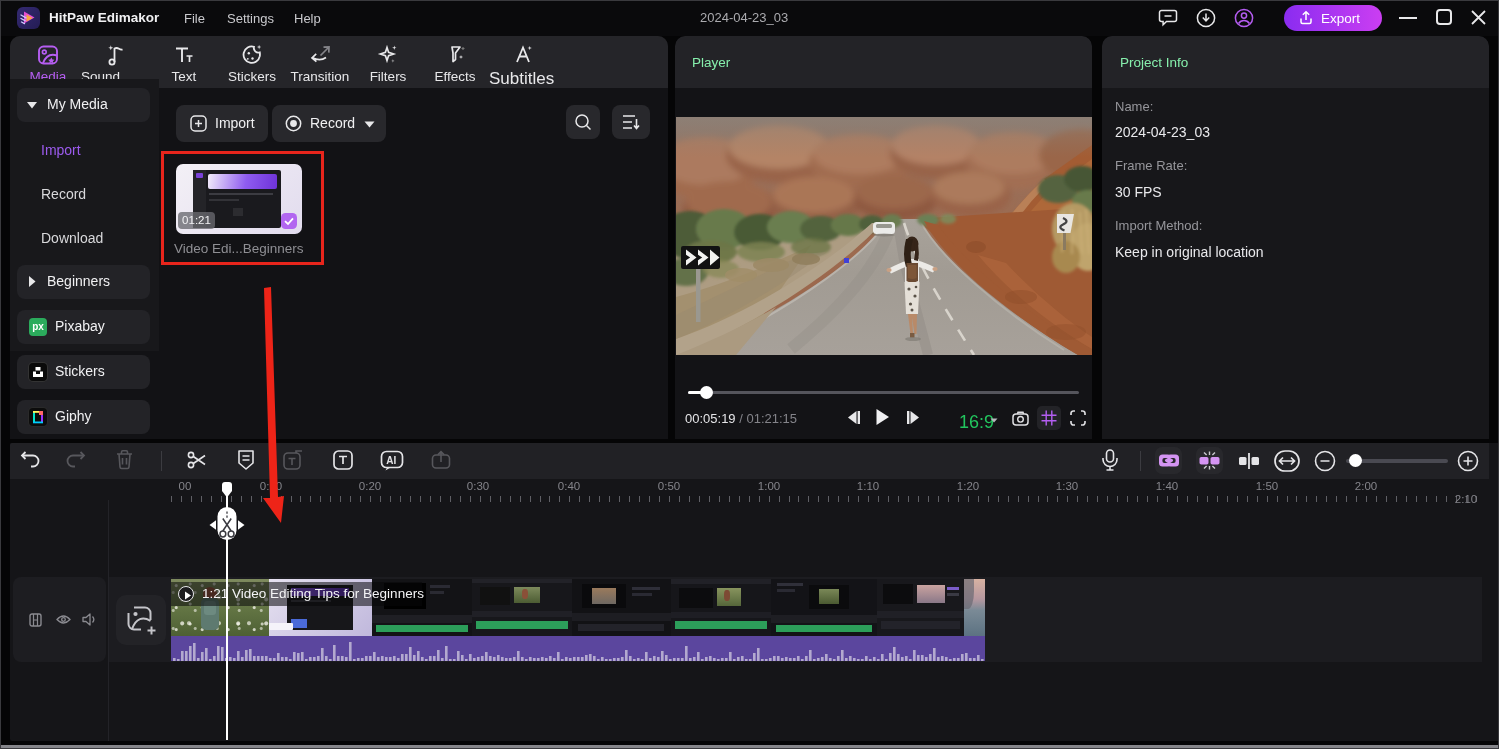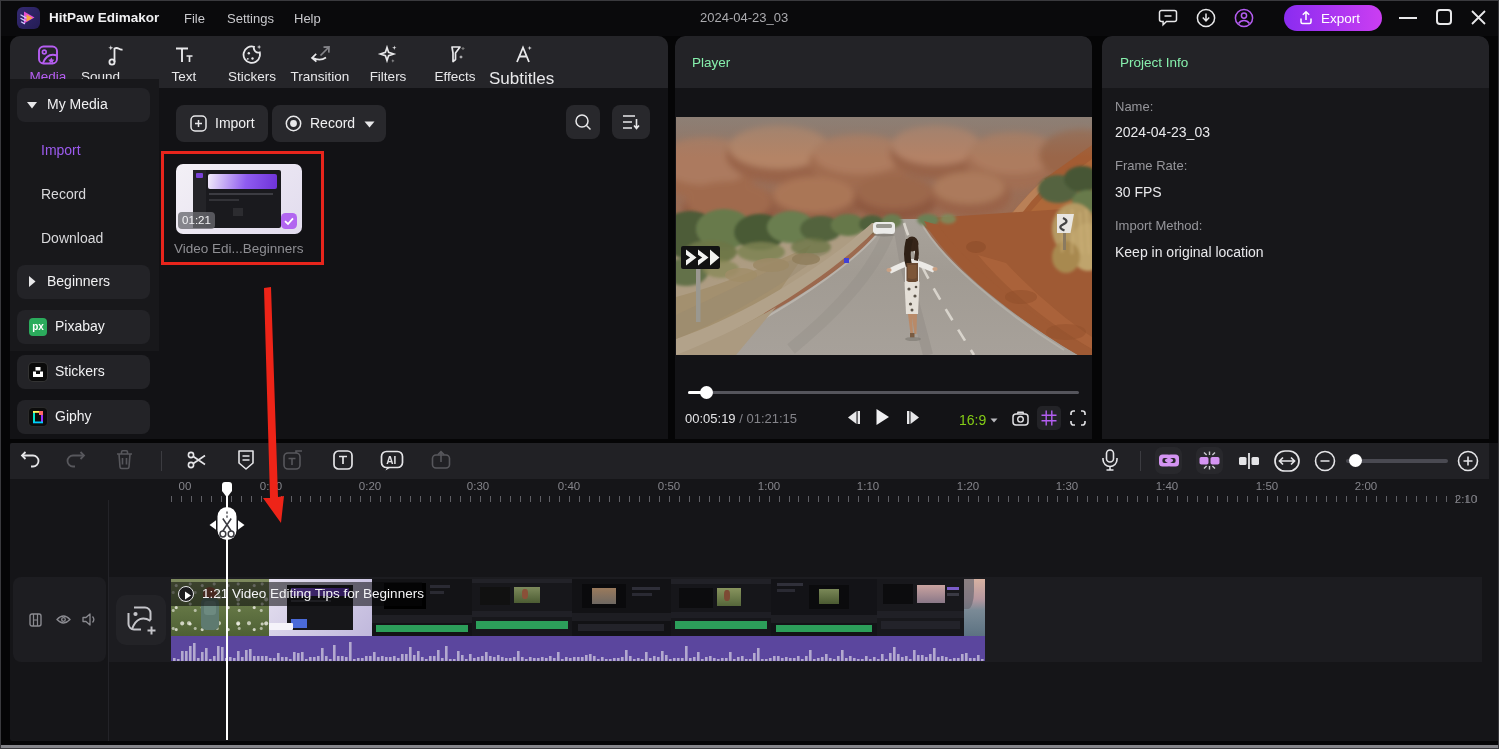--- a/index.html
+++ b/index.html
@@ -389,21 +389,21 @@
       <rect x="10.6" y="1" width="2.4" height="13" fill="#e8e8ea"></rect>
         <path d="M9.5 1 L1 7.5 L9.5 14 Z" fill="#e8e8ea"></path>
     </svg>
     <svg class="abs" style="left:200px;top:4px;" width="15" height="18" viewBox="0 0 15 18">
       <path d="M1.5 1 L14 9 L1.5 17 Z" fill="#f0f0f2"></path>
     </svg>
     <svg class="abs" style="left:231px;top:6px;" width="14" height="15" viewBox="0 0 14 15">
       <rect x="1" y="1" width="2.4" height="13" fill="#e8e8ea"></rect>
         <path d="M4.5 1 L13 7.5 L4.5 14 Z" fill="#e8e8ea"></path>
     </svg>
-    <div class="abs" style="left:284px;top:8px;font-size:14px;color:#84cc16;">16:9</div>
+    <div class="abs" style="left:284px;top:8px;font-size:18px;color:#22c55e;">16:9</div>
     <svg class="abs" style="left:315px;top:14px;" width="8" height="5" viewBox="0 0 8 5">
         <path d="M0.5 0.5 h7 l-3.5 4 z" fill="#b8b8bc"></path>
       </svg>
     <svg class="abs" style="left:337px;top:7px;" width="17" height="15" viewBox="0 0 17 15">
       <rect x="1" y="3" width="15" height="11" rx="3" fill="none" stroke="#e0e0e3" stroke-width="1.5"></rect>
       <path d="M5.5 3 L6 1.2 h5 L11.5 3" fill="none" stroke="#e0e0e3" stroke-width="1.5"></path>
       <circle cx="8.5" cy="8.3" r="2.8" fill="none" stroke="#e0e0e3" stroke-width="1.4"></circle>
     </svg>
     <div class="abs" style="left:362px;top:2px;width:24px;height:24px;background:#232327;border-radius:5px;">
       <svg class="abs" style="left:4px;top:4px;" width="16" height="16" viewBox="0 0 16 16">

